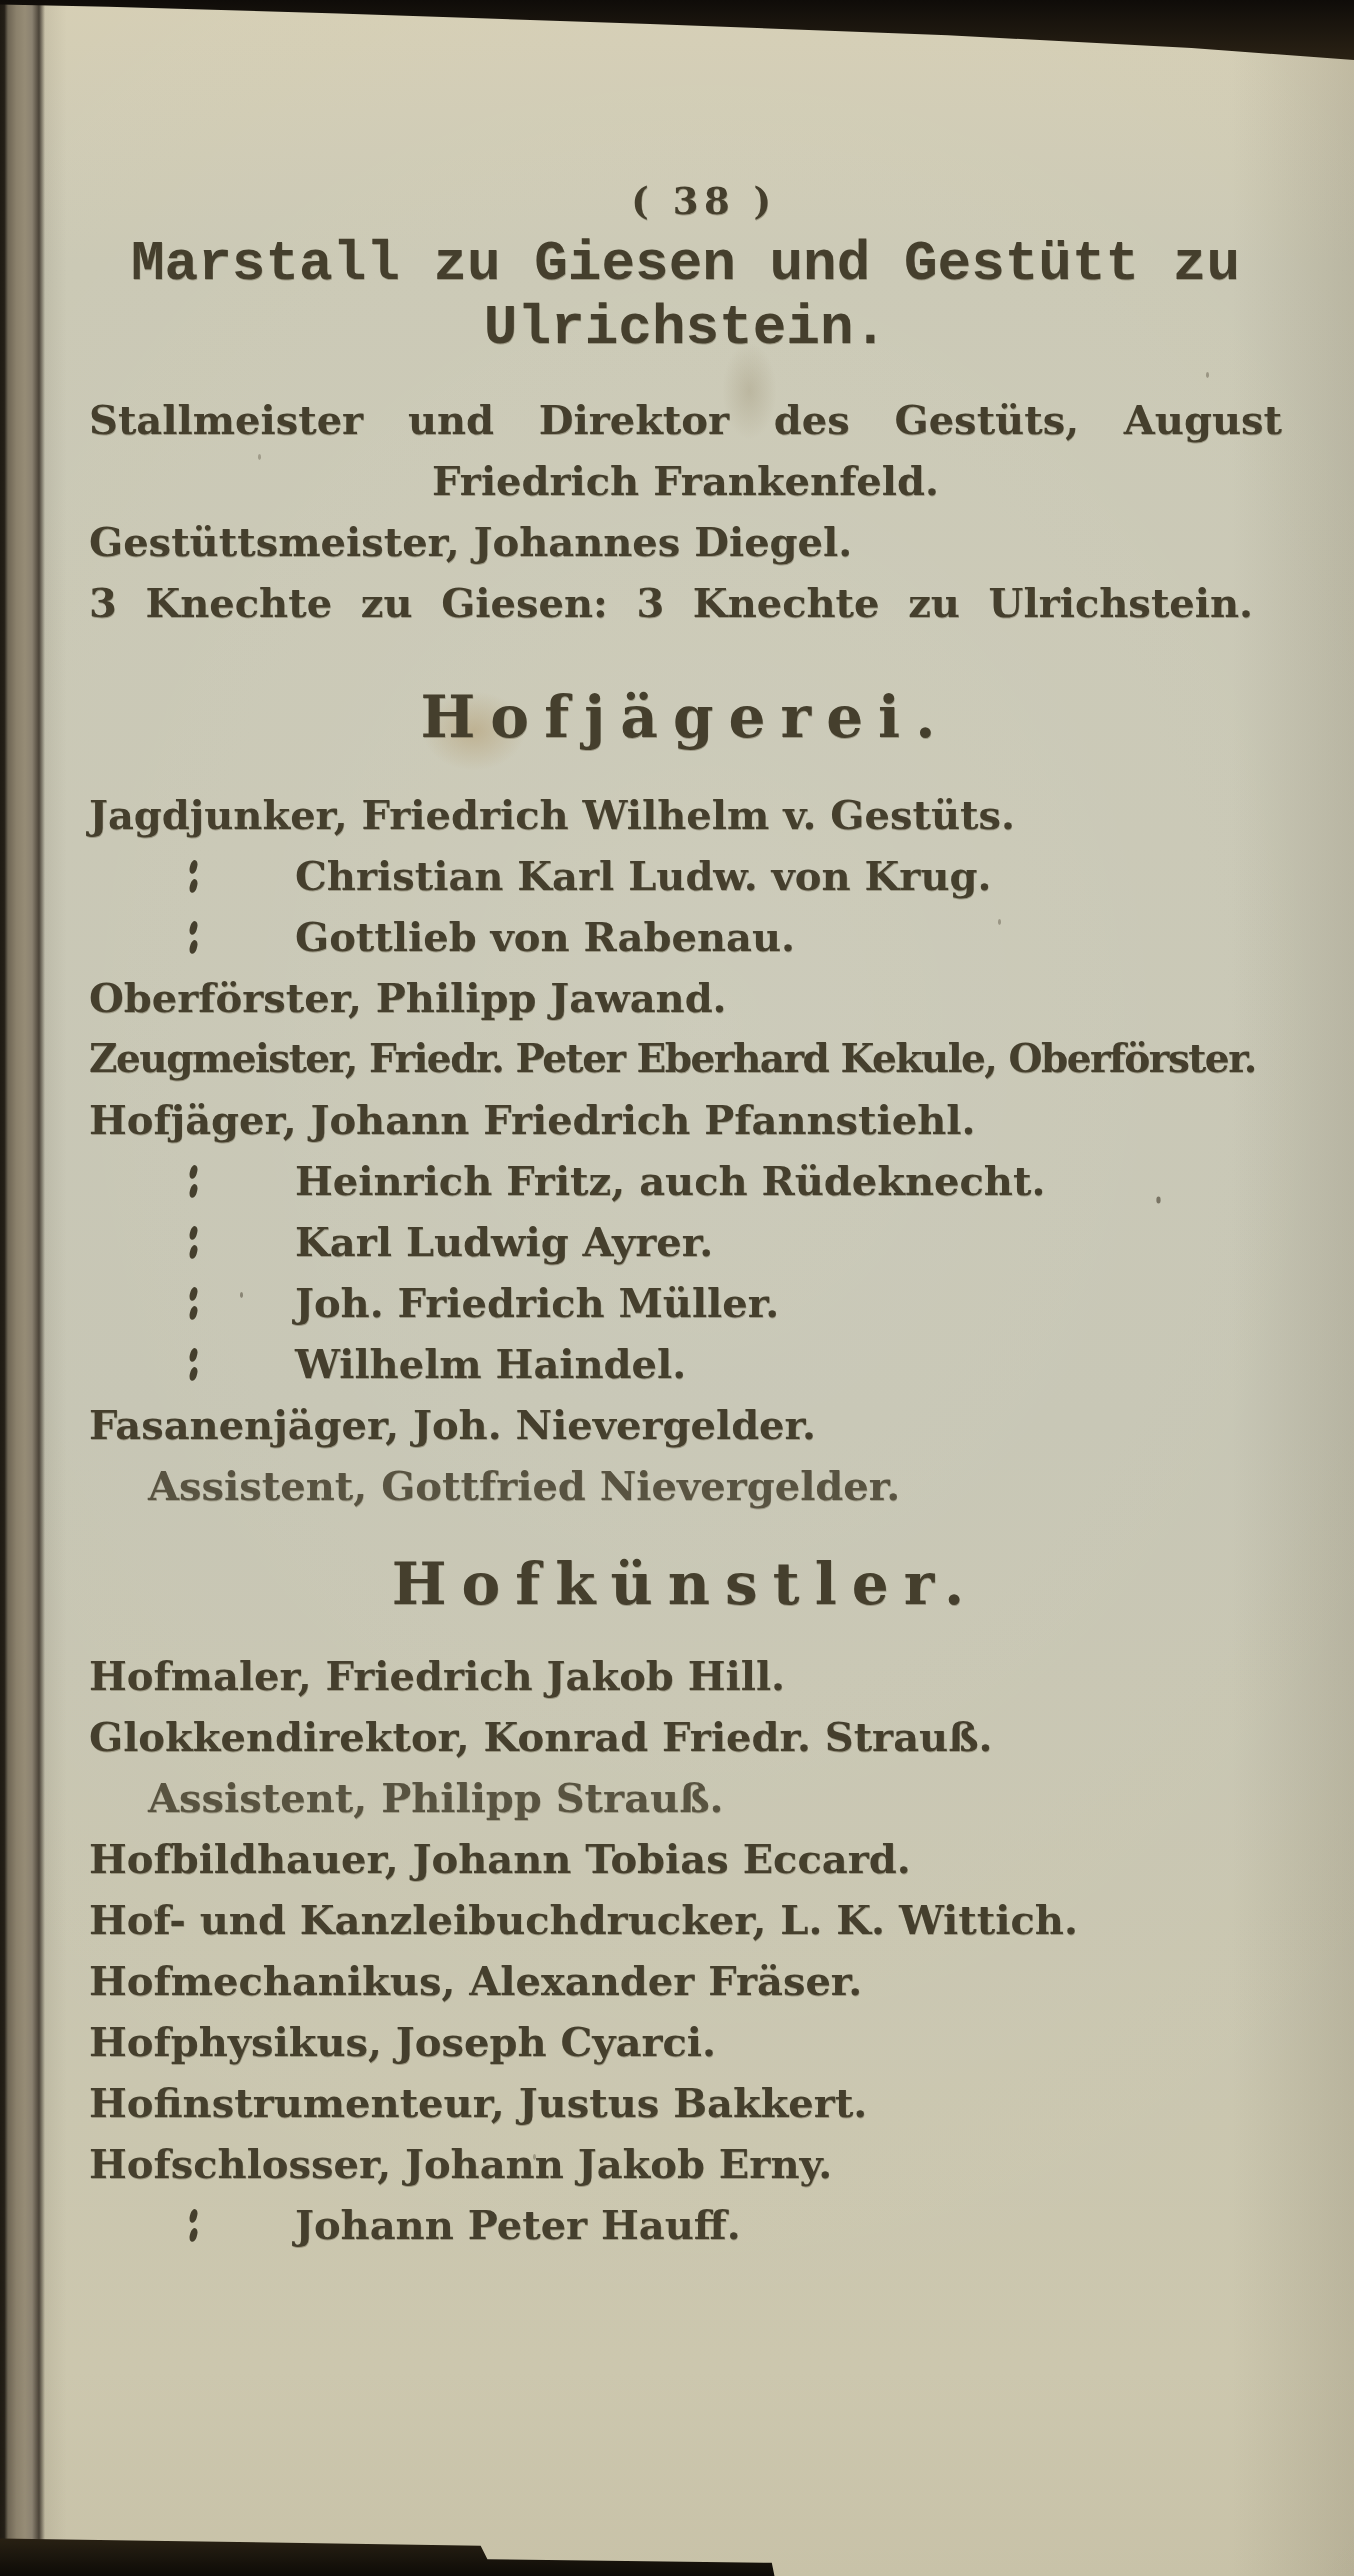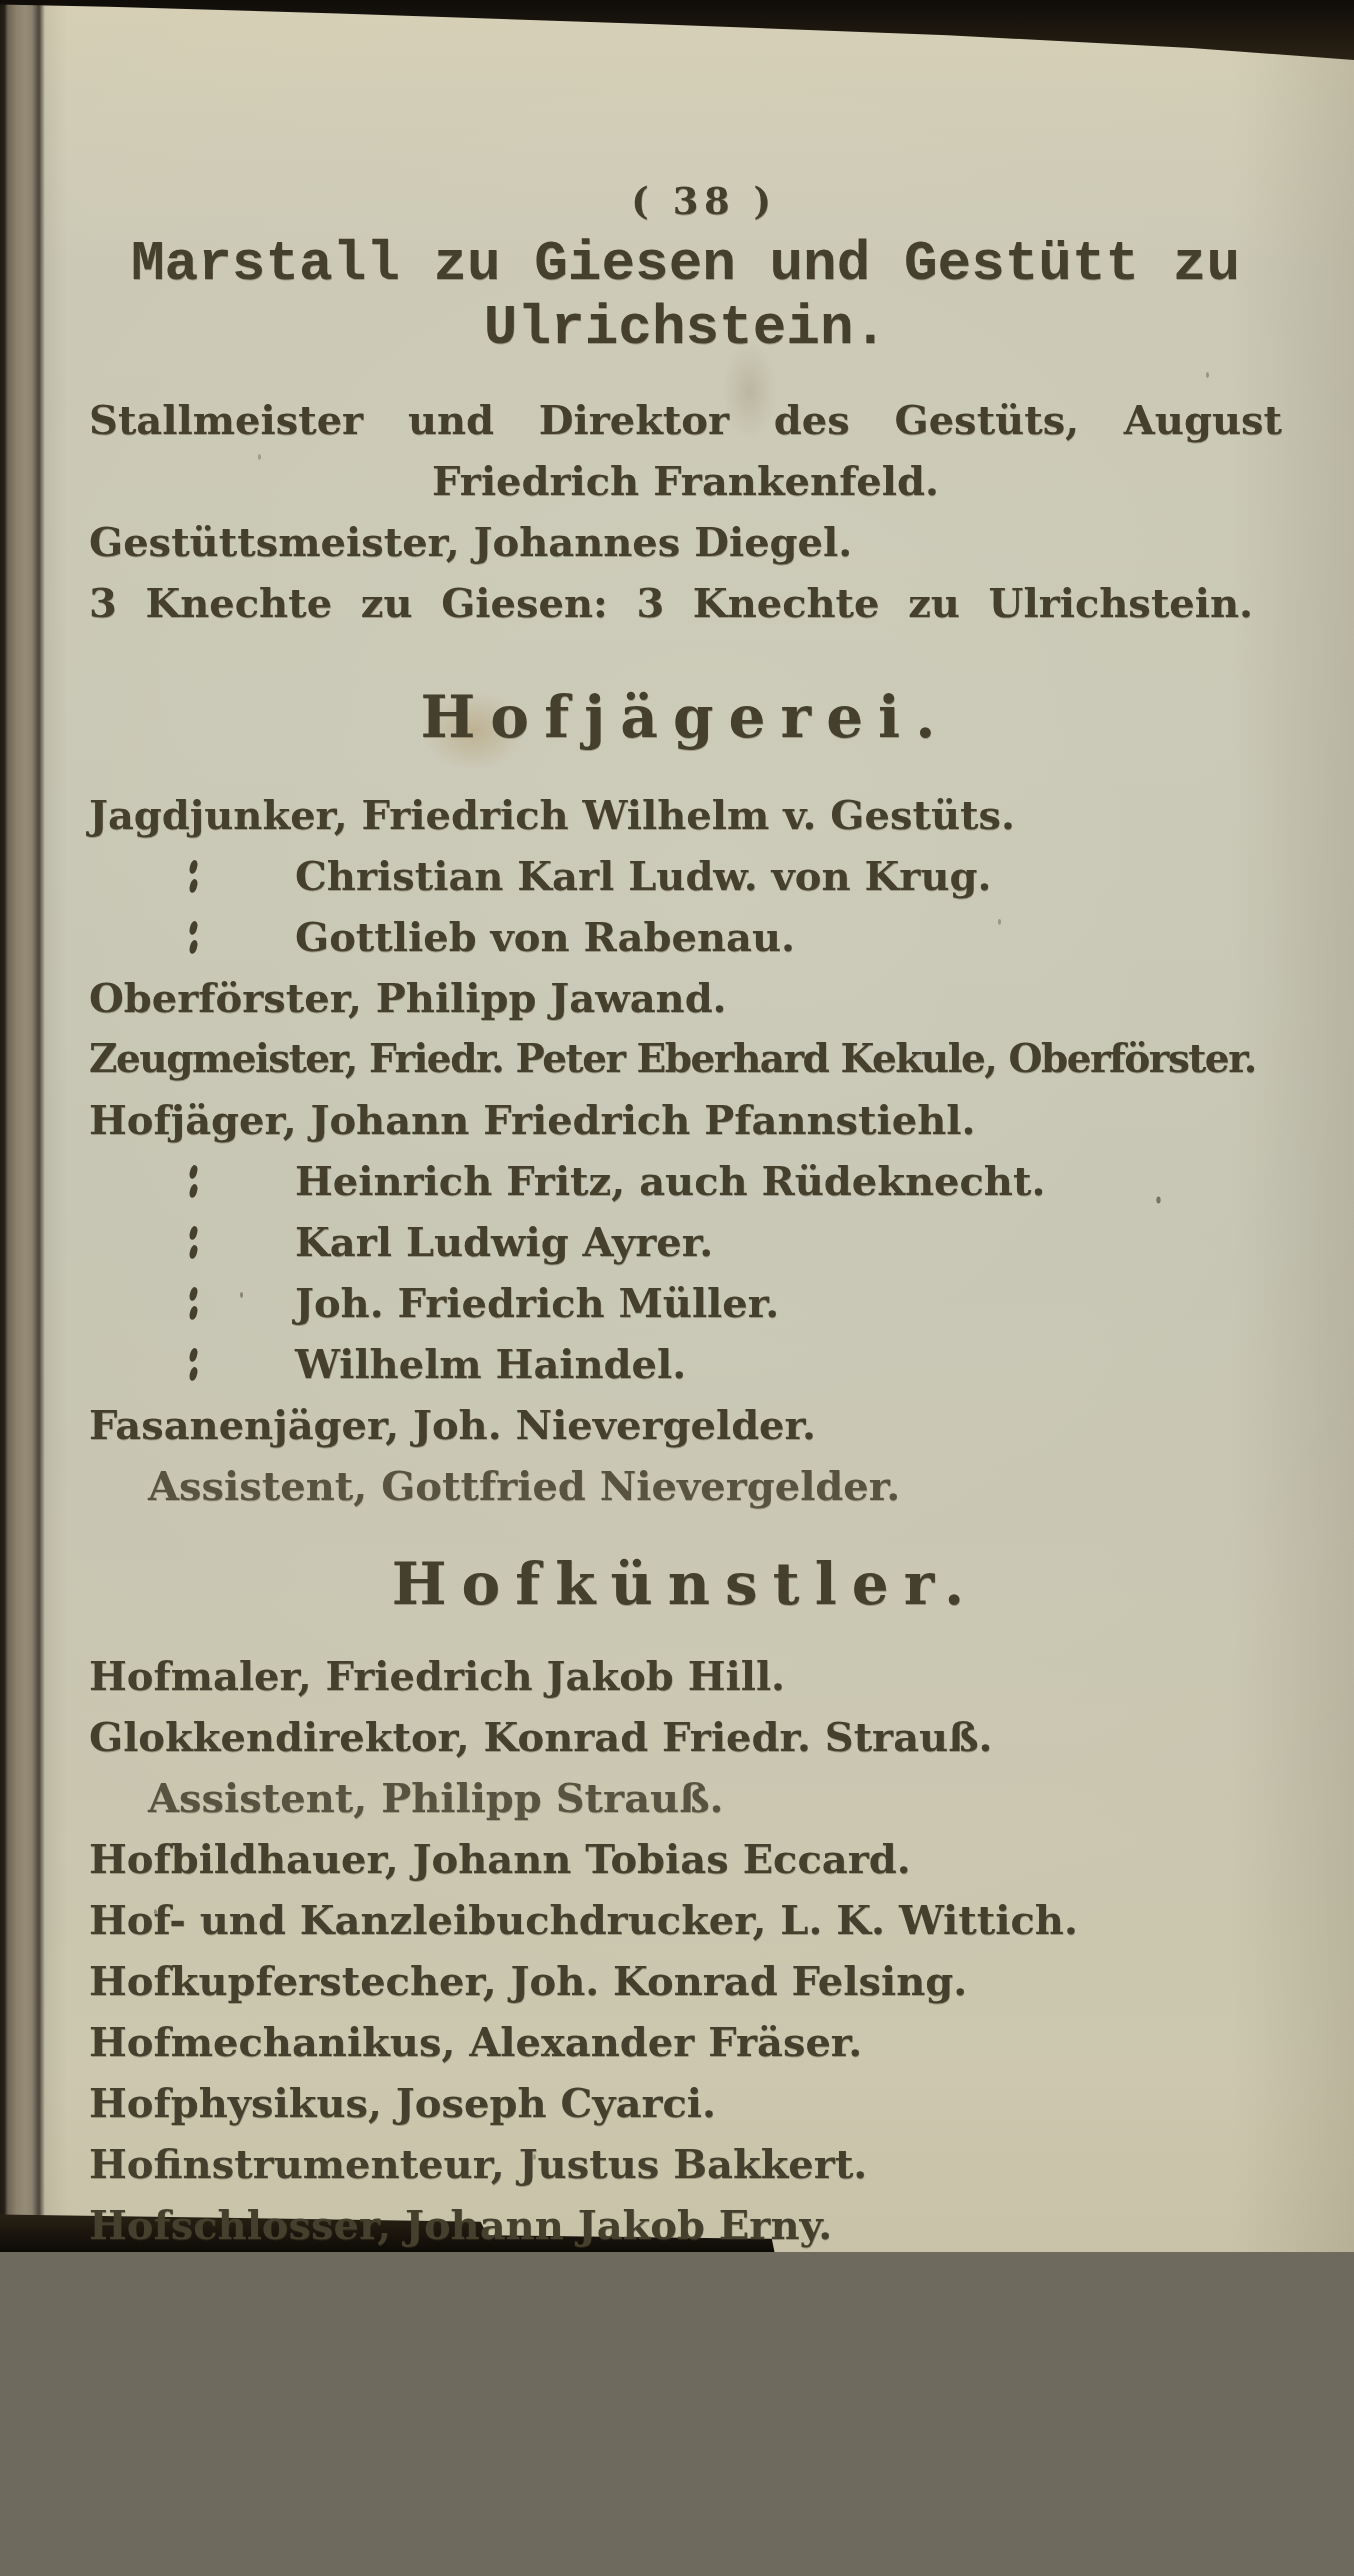--- a/index.html
+++ b/index.html
@@ -1,17 +1,17 @@
 <!DOCTYPE html>
 <html style="font-size:9.8px"><head>
 <meta charset="utf-8">
 <style>
   html,body{margin:0;padding:0;background:#6e6a5e;}
   .page{
-    position:relative;width:1354px;height:2252px;overflow:hidden;
+    position:relative;width:1354px;height:2576px;overflow:hidden;
     font-family:"DejaVu Serif","Liberation Serif",serif;
     background:
       radial-gradient(ellipse 120% 80% at 52% 40%, rgba(255,255,255,0.10), rgba(0,0,0,0) 65%),
       linear-gradient(to bottom,#d6cfb5 0px,#cac8b4 263px,#c5c4b2 55%,#ccc7ae 92%,#c8c2a8 100%);
   }
   .vignette{
     position:absolute;inset:0;z-index:2;pointer-events:none;
     background:
       linear-gradient(to right, rgba(75,65,48,.28) 0px, rgba(75,65,48,0) 67px, rgba(0,0,0,0) 91%, rgba(95,85,62,.16) 100%),
       radial-gradient(ellipse 115% 95% at 50% 48%, rgba(0,0,0,0) 68%, rgba(82,76,56,.15) 100%);
@@ -130,21 +130,20 @@
     </section>
 
     <h2 class="sh sh2">Hofkünstler.</h2>
 
     <section>
       <div class="line">Hofmaler, Friedrich Jakob Hill.</div>
       <div class="line">Glokkendirektor, Konrad Friedr. Strauß.</div>
       <div class="line a f">Assistent, Philipp Strauß.</div>
       <div class="line">Hofbildhauer, Johann Tobias Eccard.</div>
       <div class="line">Hof- und Kanzleibuchdrucker, L. K. Wittich.</div>
-      <div class="line">Hofkupferstecher, Joh. Konrad Felsing.</div>
       <div class="line">Hofmechanikus, Alexander Fräser.</div>
       <div class="line">Hofphysikus, Joseph Cyarci.</div>
       <div class="line">Hofinstrumenteur, Justus Bakkert.</div>
       <div class="line">Hofschlosser, Johann Jakob Erny.</div>
       <div class="line d">
         <span class="ditto"></span><span class="dt">Johann Peter Hauff.</span>
       </div>
     </section>
 
   </main>

